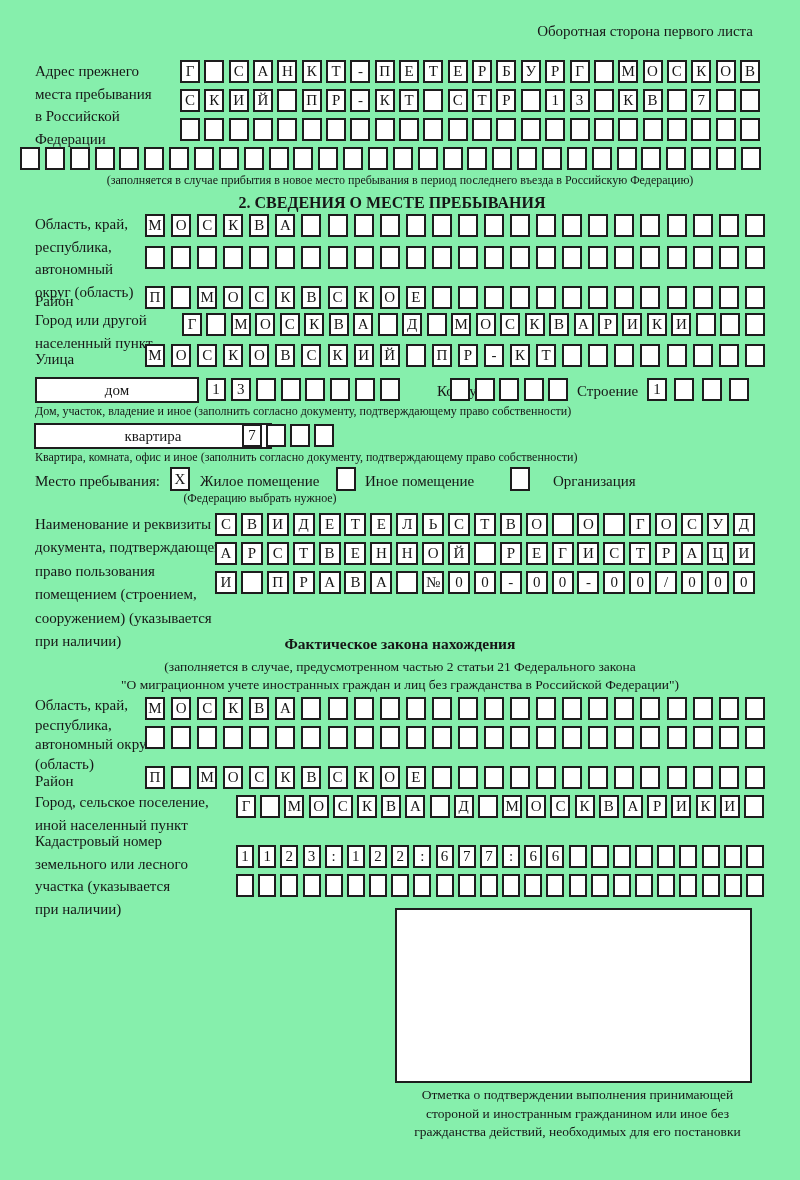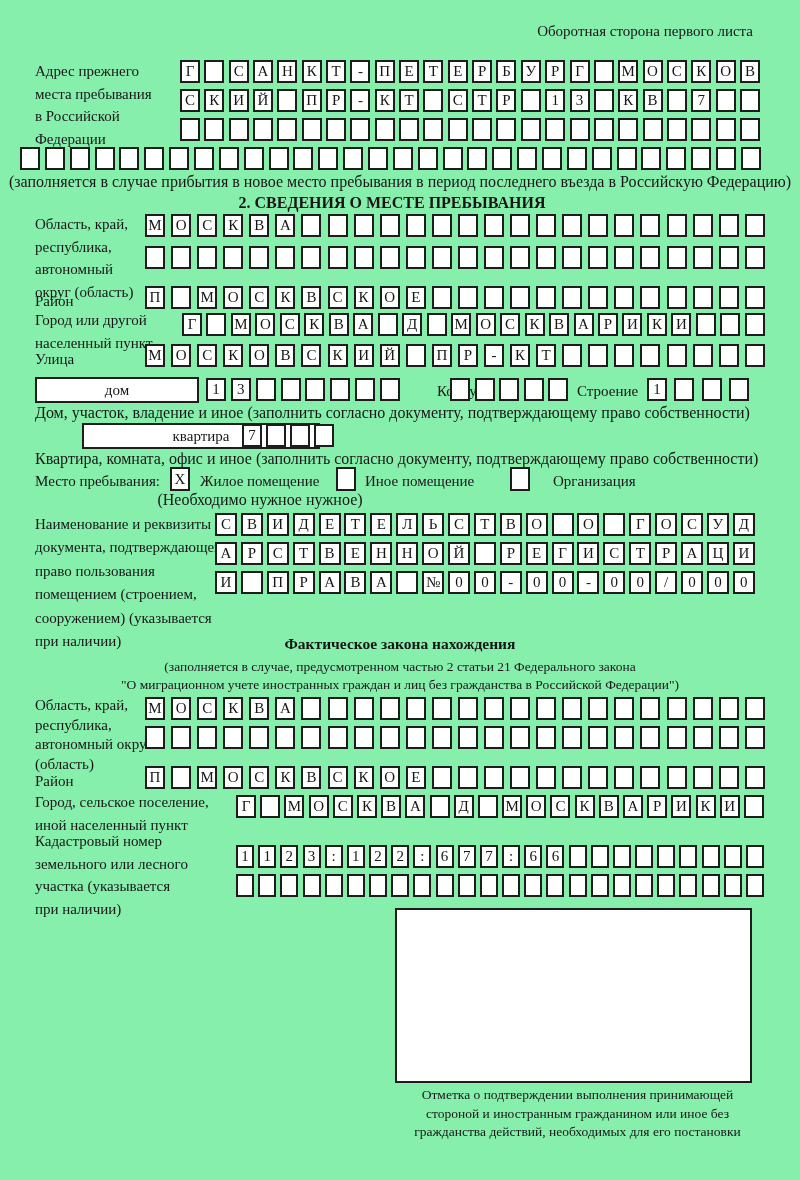--- a/index.html
+++ b/index.html
@@ -1,21 +1,21 @@
 <!DOCTYPE html>
 <html><head>
 <meta charset="utf-8">
 <style>
   html,body{margin:0;padding:0;background:#fff;}
   .page{position:relative;width:800px;height:1180px;background:#86efac;
         font-family:"Liberation Serif","DejaVu Serif",serif;color:#161616;overflow:hidden;}
   .abs{position:absolute;}
   .lbl{font-size:15px;line-height:22.5px;white-space:nowrap;}
   .lbl-tight{font-size:15px;line-height:19.5px;white-space:nowrap;}
-  .note{font-size:16px;white-space:nowrap;}
+  .note{font-size:12px;white-space:nowrap;}
   .center{text-align:center;}
   .bold{font-weight:bold;}
   .cellrow{position:absolute;display:flex;justify-content:space-between;}
   .cell{flex:0 0 auto;width:20px;height:23px;border:2px solid #1d1d1d;box-sizing:border-box;
         display:flex;align-items:center;justify-content:center;
         font-size:15px;line-height:1;background:#fff;}
   .cellrow.wide .cell{width:22px;}
   .cellrow.narrow .cell{width:18px;}
   .boxlabel{position:absolute;border:2px solid #1d1d1d;box-sizing:border-box;
         display:flex;align-items:center;justify-content:center;font-size:15px;background:#fff;}
@@ -317,37 +317,37 @@
     </div>
   <div class="abs lbl" style="top:380px;left:577px;">Строение</div>
   <div class="cellrow" style="top:378px;left:647px;width:102px;">
       <span class="cell">1</span>
       <span class="cell"></span>
       <span class="cell"></span>
       <span class="cell"></span>
     </div>
   <div class="abs note" style="top:404px;left:35px;">Дом, участок, владение и иное (заполнить согласно документу, подтверждающему право собственности)</div>
 
-  <div class="boxlabel" style="top:423px;left:34px;width:238px;height:26px;margin-left:48px;">квартира</div>
+  <div class="boxlabel" style="top:423px;left:34px;width:238px;height:26px;">квартира</div>
   <div class="cellrow" style="top:424px;left:242px;width:92px;">
       <span class="cell">7</span>
       <span class="cell"></span>
       <span class="cell"></span>
       <span class="cell"></span>
     </div>
   <div class="abs note" style="top:450px;left:35px;">Квартира, комната, офис и иное (заполнить согласно документу, подтверждающему право собственности)</div>
 
   <div class="abs lbl" style="top:470px;left:35px;">Место пребывания:</div>
   <div class="checkbox" style="top:467px;left:170px;">X</div>
   <div class="abs lbl" style="top:470px;left:200px;">Жилое помещение</div>
   <div class="checkbox" style="top:467px;left:336px;"></div>
   <div class="abs lbl" style="top:470px;left:365px;">Иное помещение</div>
   <div class="checkbox" style="top:467px;left:510px;"></div>
   <div class="abs lbl" style="top:470px;left:553px;">Организация</div>
-  <div class="abs note center" style="top:491px;left:0;width:520px;">(Необходимо нужное нужное)</div>
+  <div class="abs note center" style="top:491px;left:0;width:520px;">(Федерацию выбрать нужное)</div>
 
   <div class="abs" style="top:513px;left:35px;">
     <div class="lbl" style="line-height:23.4px;">Наименование и реквизиты</div>
     <div class="lbl" style="line-height:23.4px;">документа, подтверждающего</div>
     <div class="lbl" style="line-height:23.4px;">право пользования</div>
     <div class="lbl" style="line-height:23.4px;">помещением (строением,</div>
     <div class="lbl" style="line-height:23.4px;">сооружением) (указывается</div>
     <div class="lbl" style="line-height:23.4px;">при наличии)</div>
   </div>
   <div class="cellrow wide" style="top:513px;left:215px;width:540px;">

